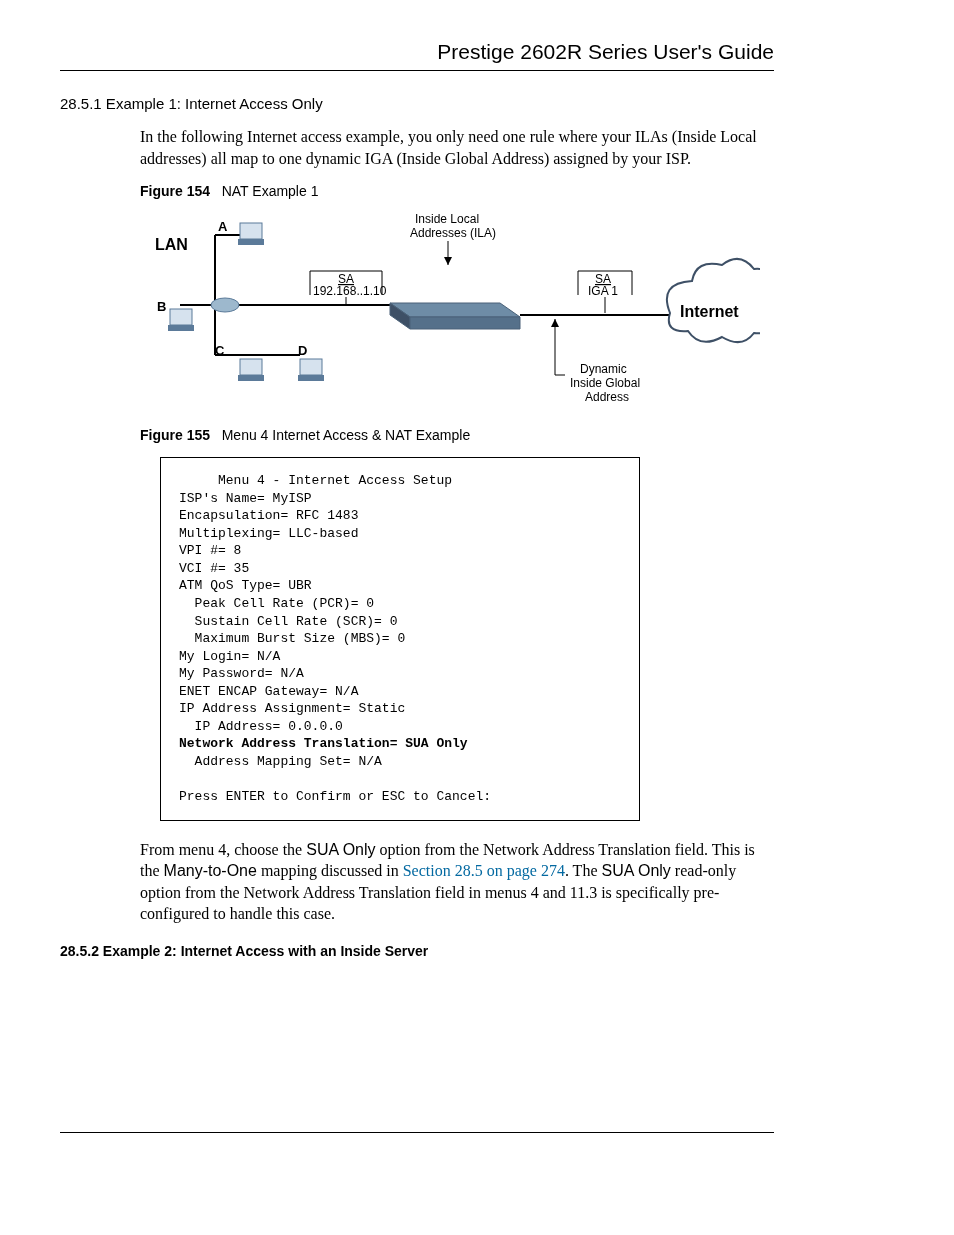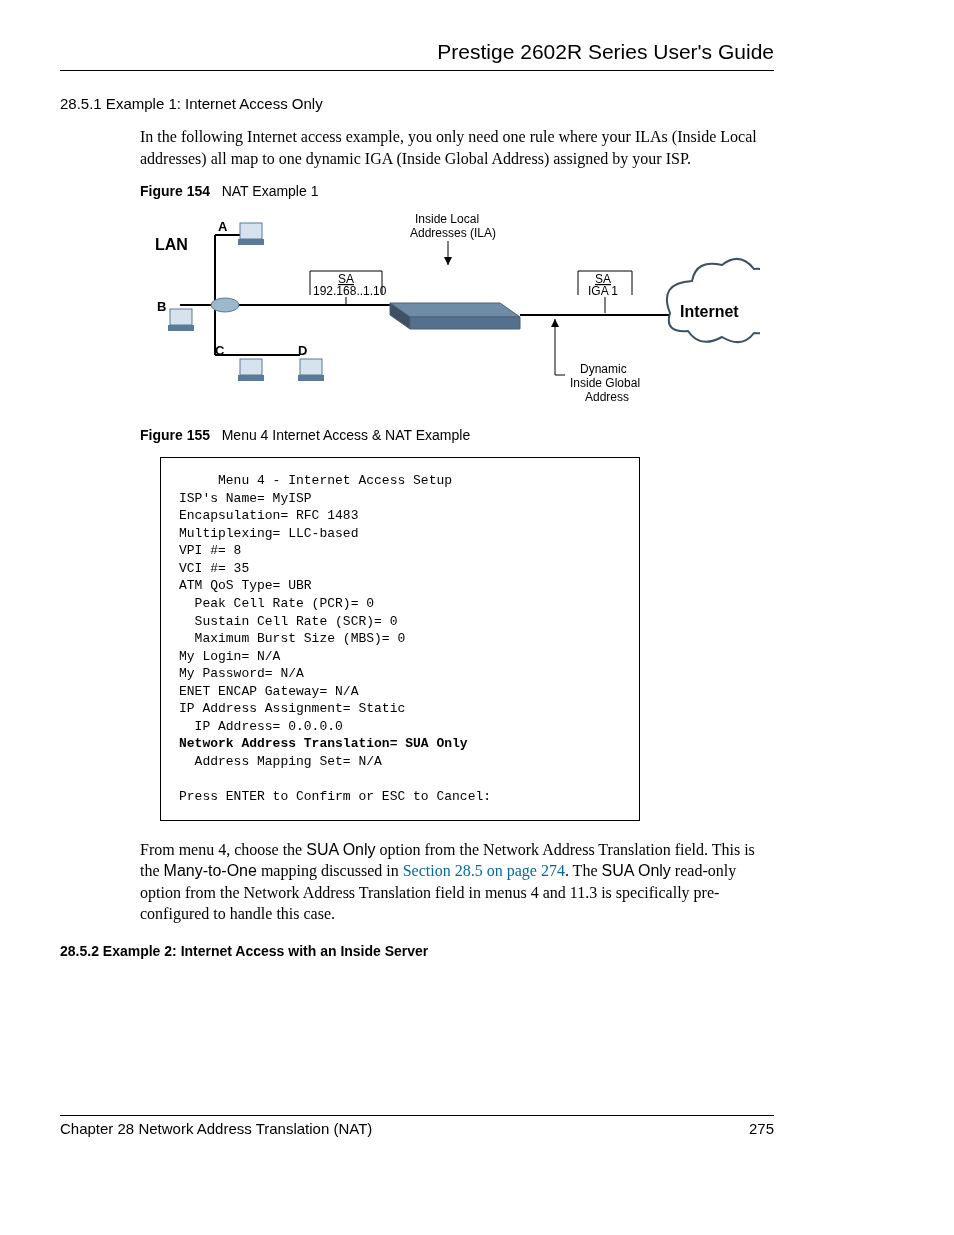--- a/index.html
+++ b/index.html
@@ -213,17 +213,13 @@
 <div style="height:18px"></div>
 
 <p class="body-para">
   <span>From menu 4, choose the </span><span class="bold-sans">SUA Only</span><span> option from the </span><span class="bold-serif">Network Address Translation</span><span> field. This is the </span><span class="bold-sans">Many-to-One</span><span> mapping discussed in </span><span class="link">Section 28.5 on page 274</span><span>. The </span><span class="bold-sans">SUA Only</span><span> read-only option from the </span><span class="bold-serif">Network Address Translation</span><span> field in menus 4 and 11.3 is specifically pre-configured to handle this case.</span>
 </p>
 
 <h2 class="section2">28.5.2  Example 2: Internet Access with an Inside Server</h2>
 
 <div class="footer">
   <hr>
-  <div class="footer-row">
-    <span>Chapter 28 Network Address Translation (NAT)</span>
-    <span>275</span>
-  </div>
 </div>
 
 </body></html>

